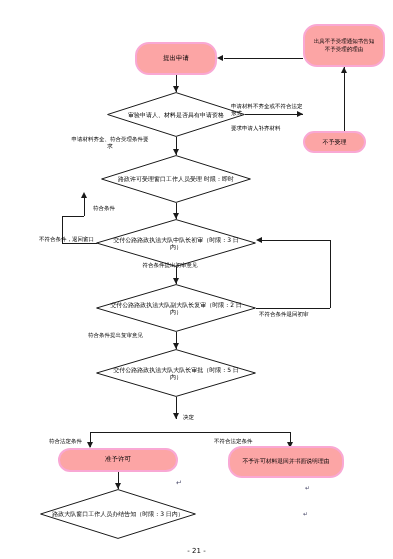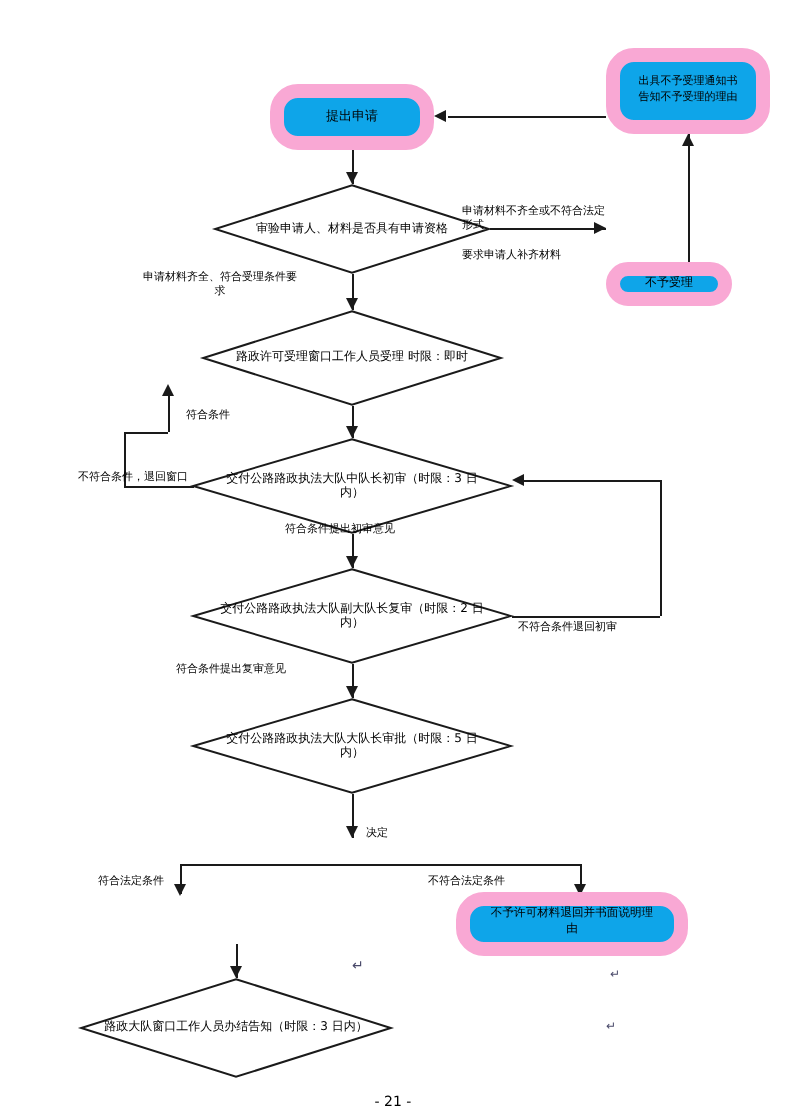--- a/index.html
+++ b/index.html
@@ -29,23 +29,23 @@
     position:absolute;
     box-sizing:border-box;
     display:flex;
     align-items:center;
     justify-content:center;
     text-align:center;
     color:#000;
     line-height:1.15;
   }
   .stadium{
-    border:7px solid #f9a8d4;
+    border:2px solid #f9a8d4;
     border-radius:14px;
-    background:#0ea5e9;
+    background:#fca5a5;
     font-size:6.5px;
   }
   .diamond-wrap{position:absolute;}
   .diamond-wrap svg{position:absolute;left:0;top:0;overflow:visible;}
   .diamond-label{
     position:absolute;
     left:0;top:0;
     width:100%;height:100%;
     display:flex;
     align-items:center;
@@ -225,20 +225,23 @@
   <div class="ln h" style="left:90px;top:432px;width:200px;"></div>
   <div class="ln v" style="left:90px;top:432px;height:15px;"></div>
   <div class="arrow-d" style="left:86.5px;top:442px;"></div>
   <div class="ln v" style="left:290px;top:432px;height:15px;"></div>
   <div class="arrow-d" style="left:286.5px;top:442px;"></div>
 
   <div class="edge-label" style="left:49px;top:438px;width:44px;text-align:left;">符合法定条件</div>
 
   <div class="edge-label" style="left:214px;top:438px;width:50px;text-align:left;">不符合法定条件</div>
 
+  <div class="node stadium" style="left:58px;top:448px;width:120px;height:24px;font-size:6.5px;">
+    <span>准予许可</span>
+  </div>
 
   <div class="node stadium" style="left:228px;top:446px;width:116px;height:32px;font-size:5.8px;padding:0 8px;line-height:1.35;">
     <span>不予许可材料退回并书面说明理由</span>
   </div>
 
   <div class="ln v" style="left:118px;top:472px;height:17px;"></div>
   <div class="arrow-d" style="left:114.5px;top:483px;"></div>
 
   <div class="diamond-wrap" style="left:40px;top:489px;width:156px;height:50px;">
     <svg width="156" height="50" viewBox="0 0 156 50">

